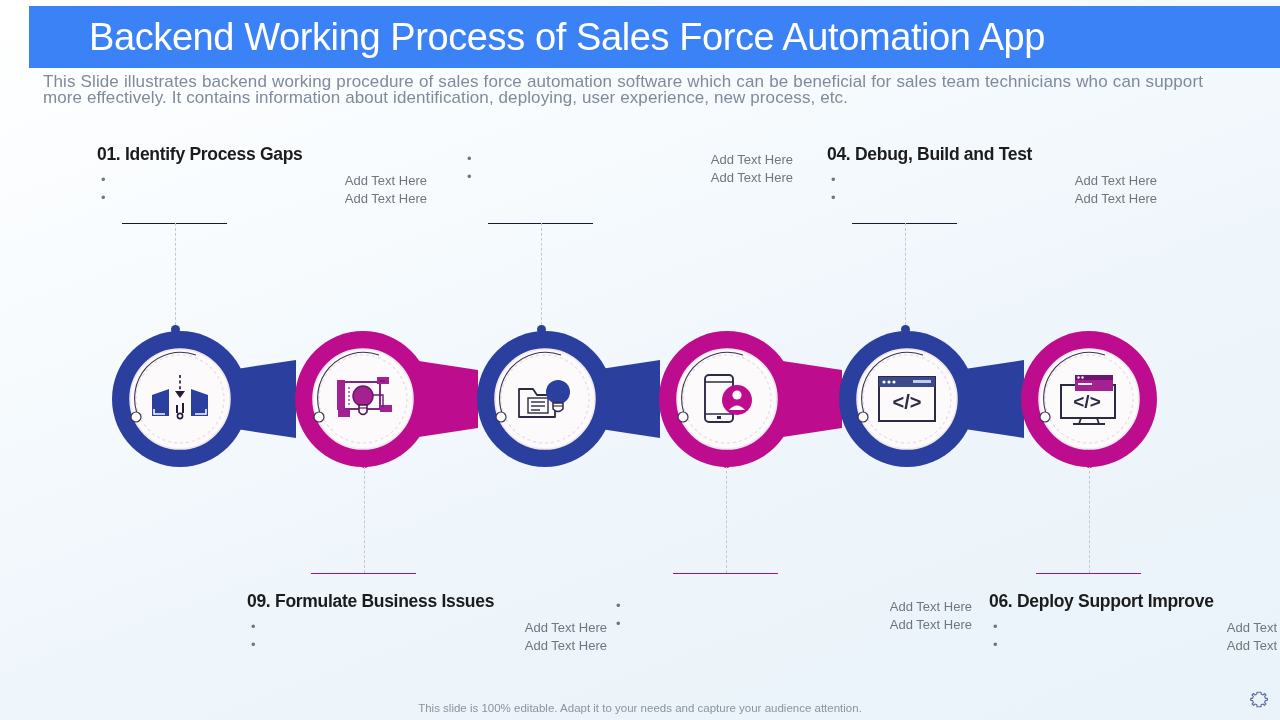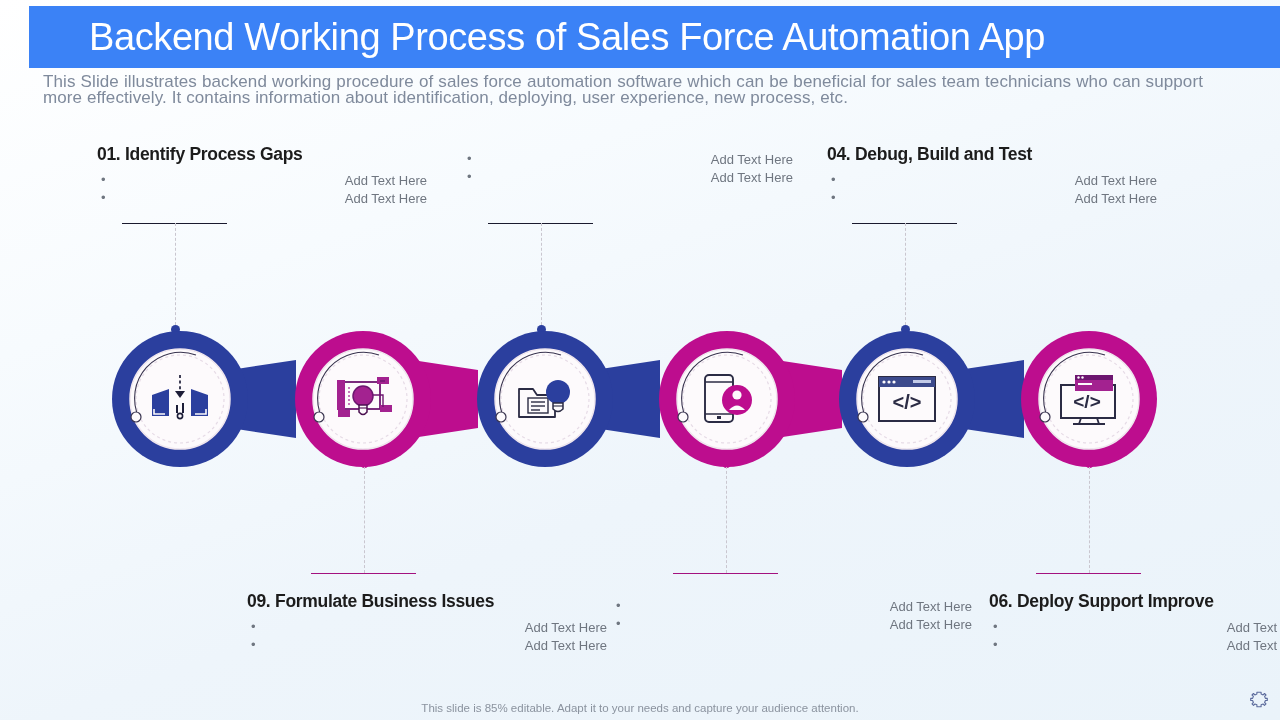--- a/index.html
+++ b/index.html
@@ -284,19 +284,19 @@
         <circle cx="-6.5" cy="-21.5" r="1.2" fill="#fdfafc"></circle>
         <rect x="-11" y="-16" width="14" height="2" fill="#fdfafc"></rect>
         <text x="-2" y="9" font-family="Liberation Sans, sans-serif" font-size="19" font-weight="bold" fill="#2b2b44" text-anchor="middle">&lt;/&gt;</text>
         <path d="M-8,19 L-10,25 L10,25 L8,19 Z" fill="none" stroke="#2b2b44" stroke-width="1.8"></path>
         <line x1="-16" y1="25" x2="16" y2="25" stroke="#2b2b44" stroke-width="2"></line>
       </g>
     </g>
   </svg>
 </div>
 
-<div class="footer-note">This slide is 85% editable. Adapt it to your  needs and capture your audience attention.</div>
+<div class="footer-note">This slide is 100% editable. Adapt it to your  needs and capture your audience attention.</div>
 
 <div class="corner-gear">
   <svg width="26" height="26" viewBox="0 0 26 26">
     <path d="M13 4.2 l2.1 0 0 1.9 2.0 .8 1.4-1.4 1.5 1.5 -1.4 1.4 .8 2.0 1.9 0 0 2.1 -1.9 0 -.8 2.0 1.4 1.4 -1.5 1.5 -1.4-1.4 -2.0 .8 0 1.9 -2.1 0 -2.1 0 0-1.9 -2.0-.8 -1.4 1.4 -1.5-1.5 1.4-1.4 -.8-2.0 -1.9 0 0-2.1 1.9 0 .8-2.0 -1.4-1.4 1.5-1.5 1.4 1.4 2.0-.8 0-1.9 2.1 0 Z" fill="none" stroke="#5c6b9c" stroke-width="1.1" stroke-linejoin="round"></path>
   </svg>
 </div>
 
 </body></html>

